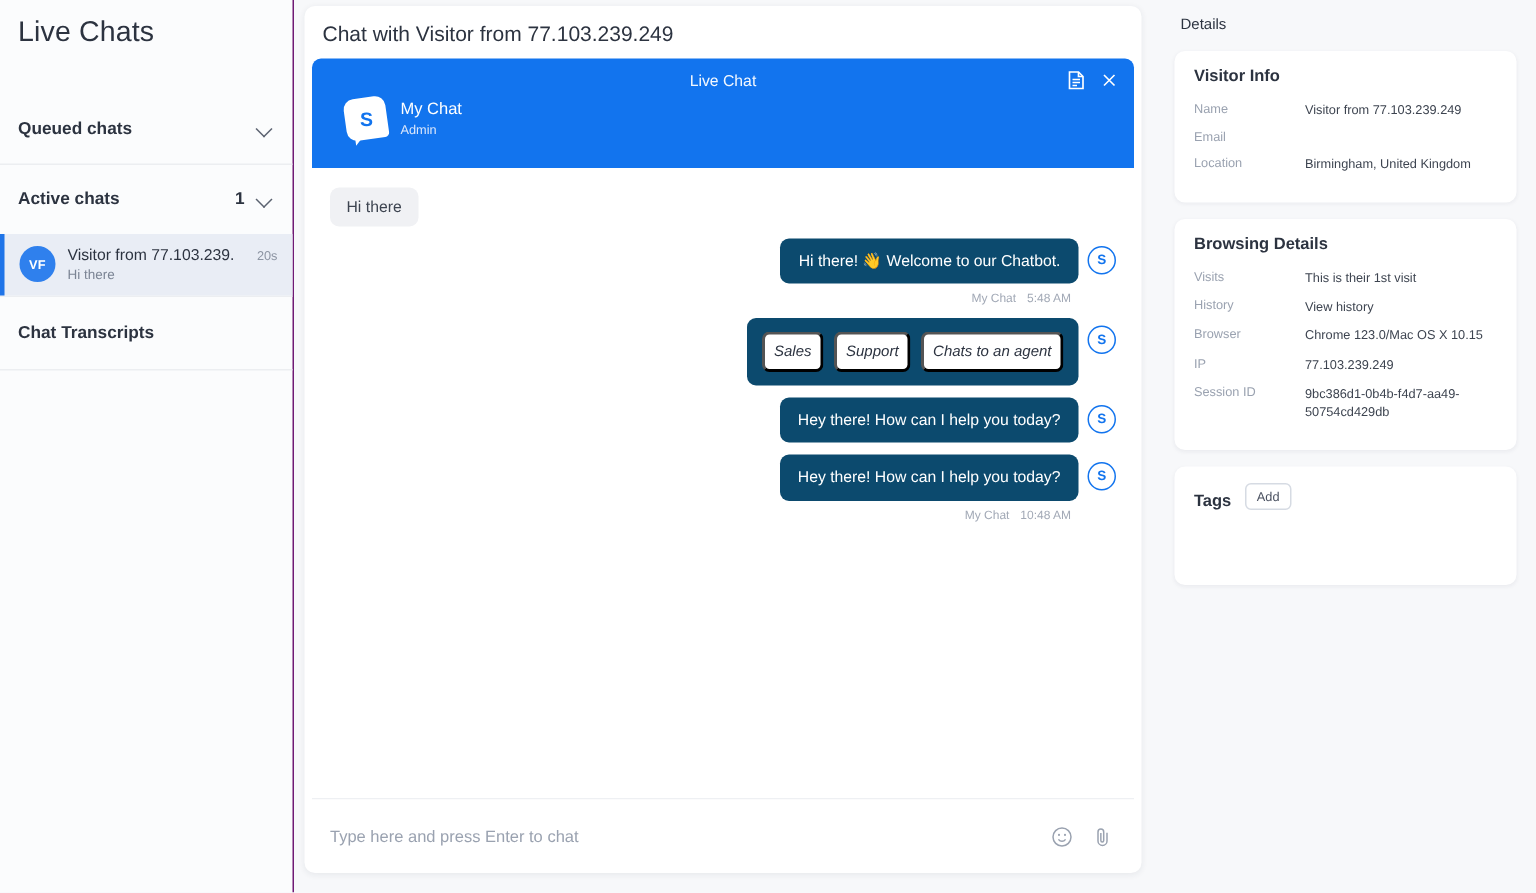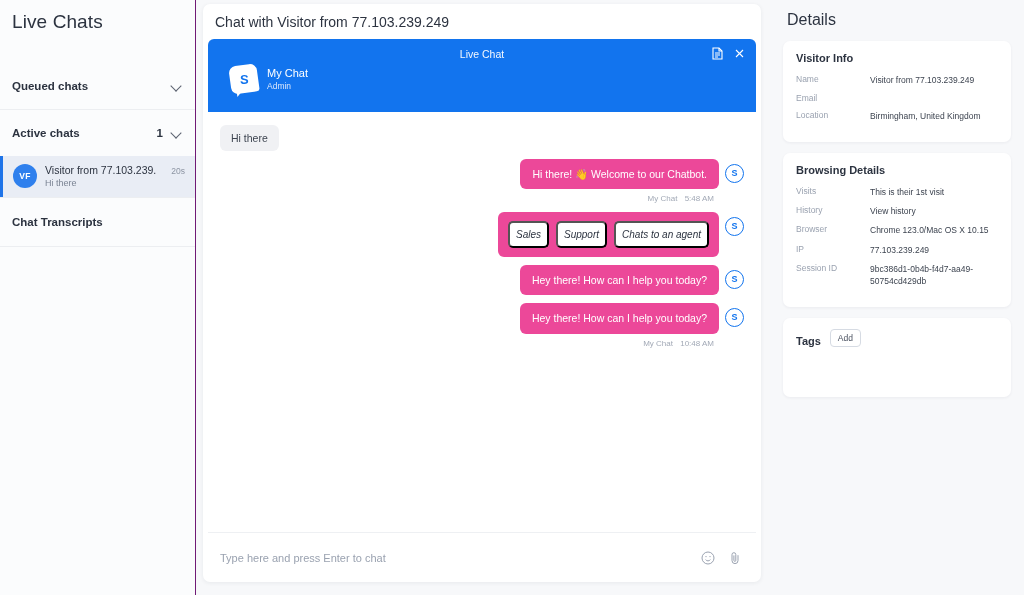--- a/index.html
+++ b/index.html
@@ -241,21 +241,21 @@
   .bub-in {
     background: #f0f1f4;
     color: #3c4椅; 
     color: #3d4450;
     font-size: 10.5px;
     padding: 7px 11px;
     border-radius: 6px;
     max-width: 72%;
   }
   .bub-out {
-    background: #ec4899;
+    background: #0c4a6e;
     color: #ffffff;
     font-size: 10.5px;
     padding: 8px 12px;
     border-radius: 6px;
     max-width: 64%;
     line-height: 1.35;
   }
   .bub-out.choices {
     padding: 9px 10px;
     display: flex;
@@ -327,21 +327,21 @@
   }
 
   
   .details {
     flex: 0 0 254px;
     width: 254px;
     background: #f7f8fa;
     padding: 0 13px;
   }
   .details-title {
-    font-size: 16px;
+    font-size: 10px;
     color: #2c3340;
     padding: 11px 0 12px 4px;
   }
   .card {
     background: #ffffff;
     border-radius: 7px;
     box-shadow: 0 1px 3px rgba(30,40,60,.06);
     padding: 11px 13px 12px 13px;
     margin-bottom: 11px;
   }

